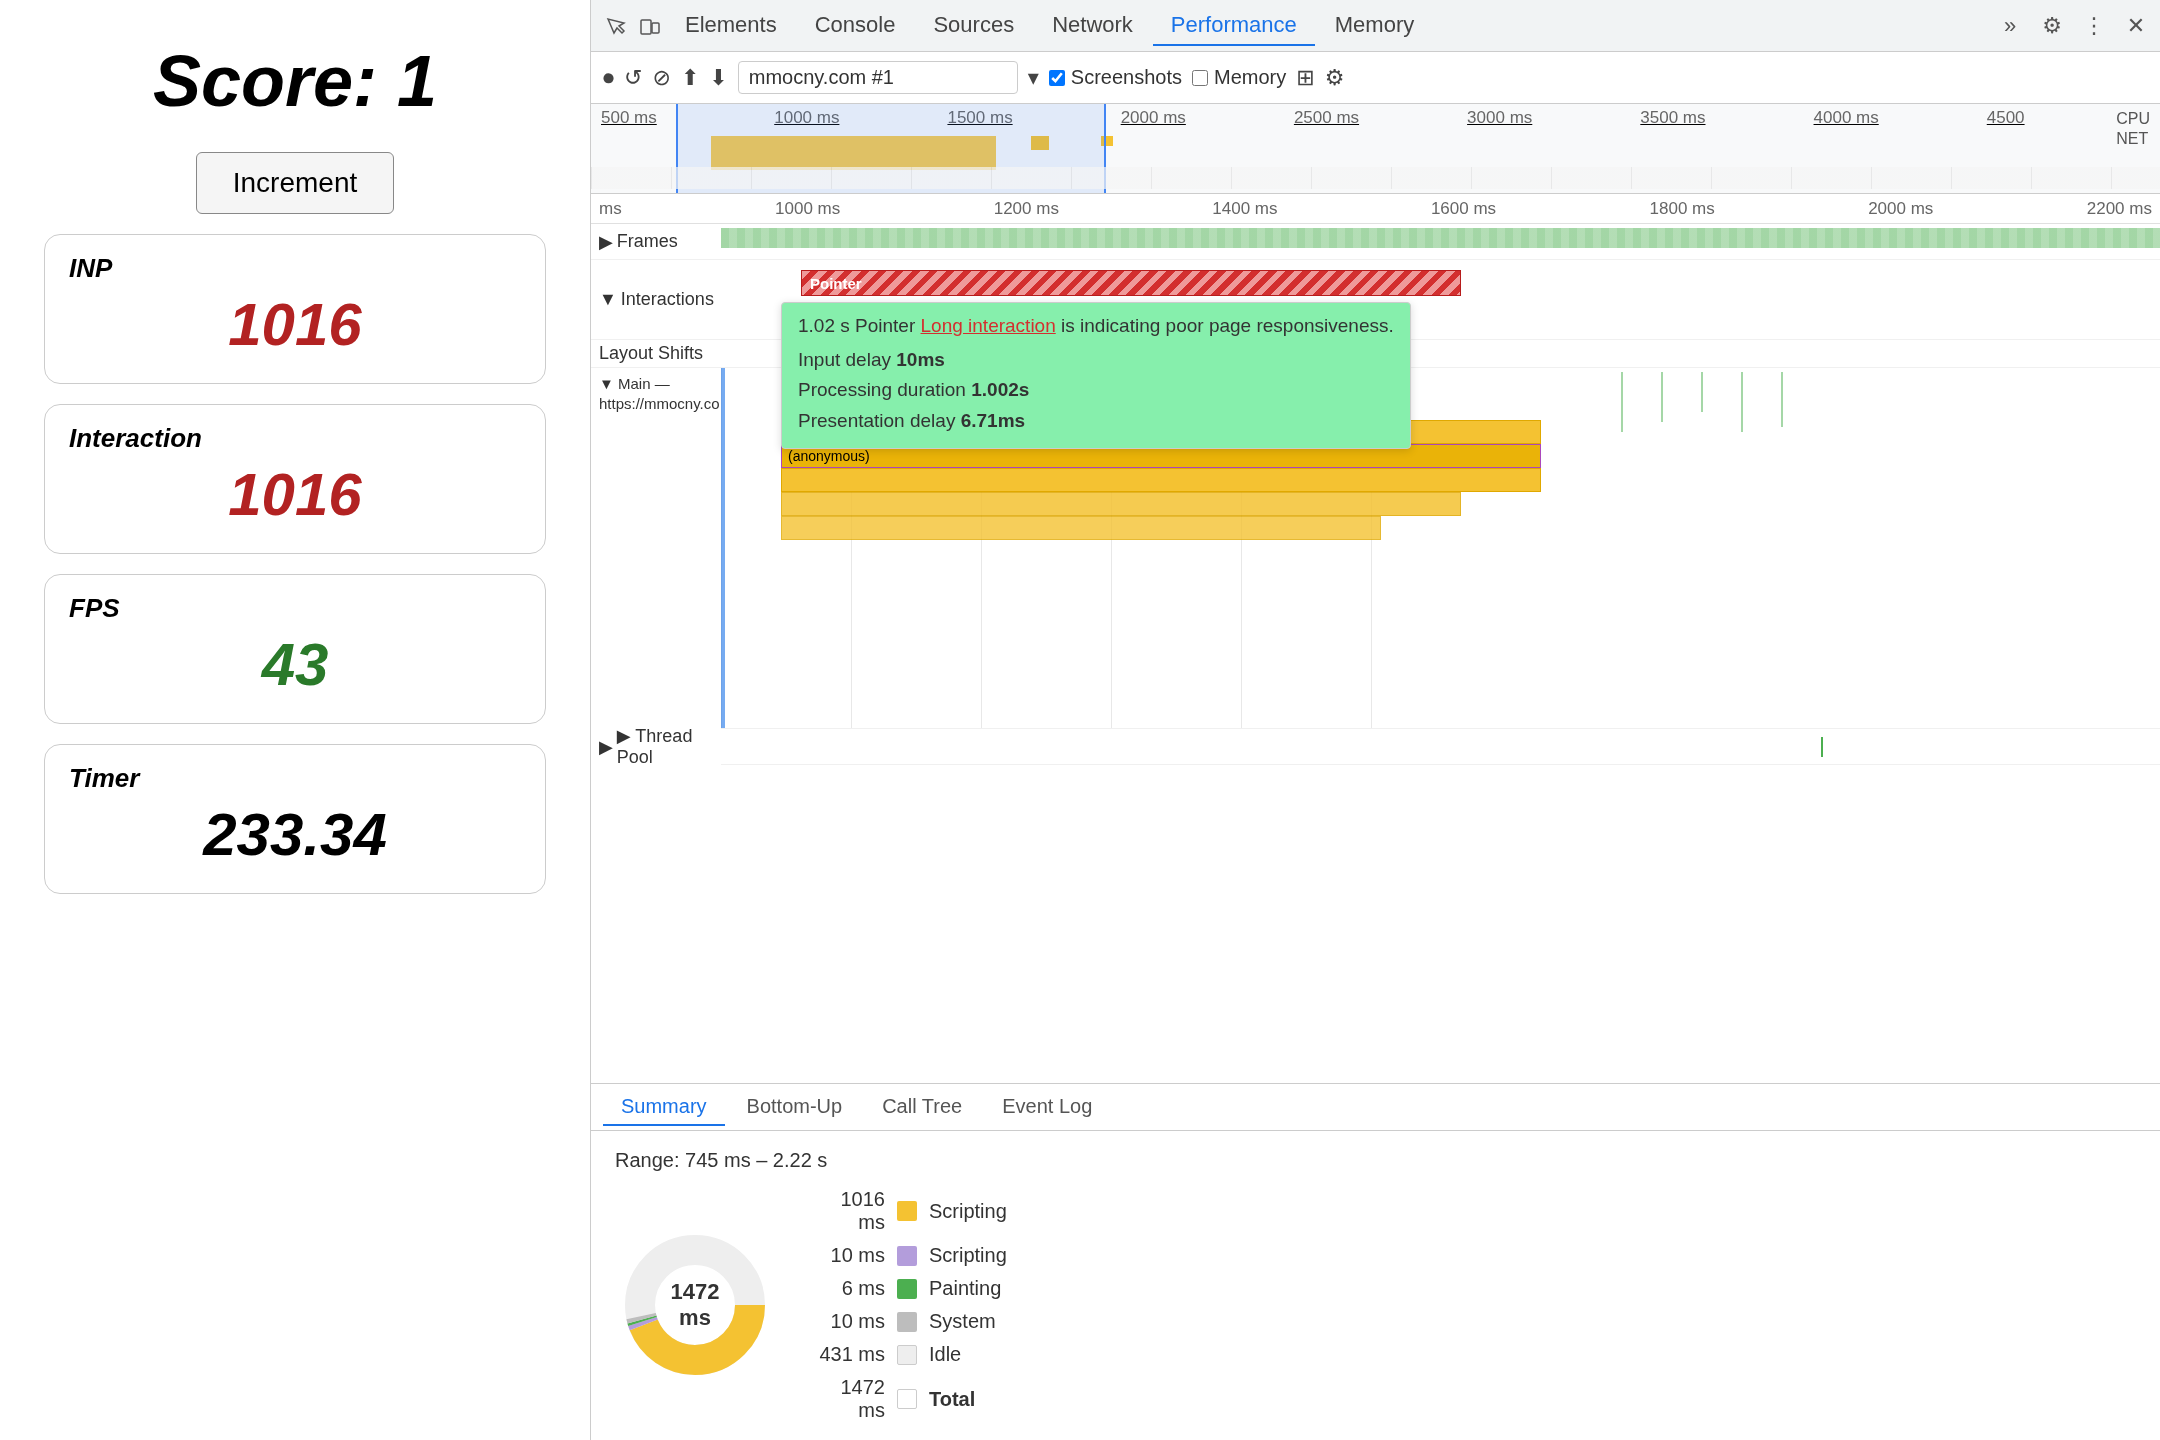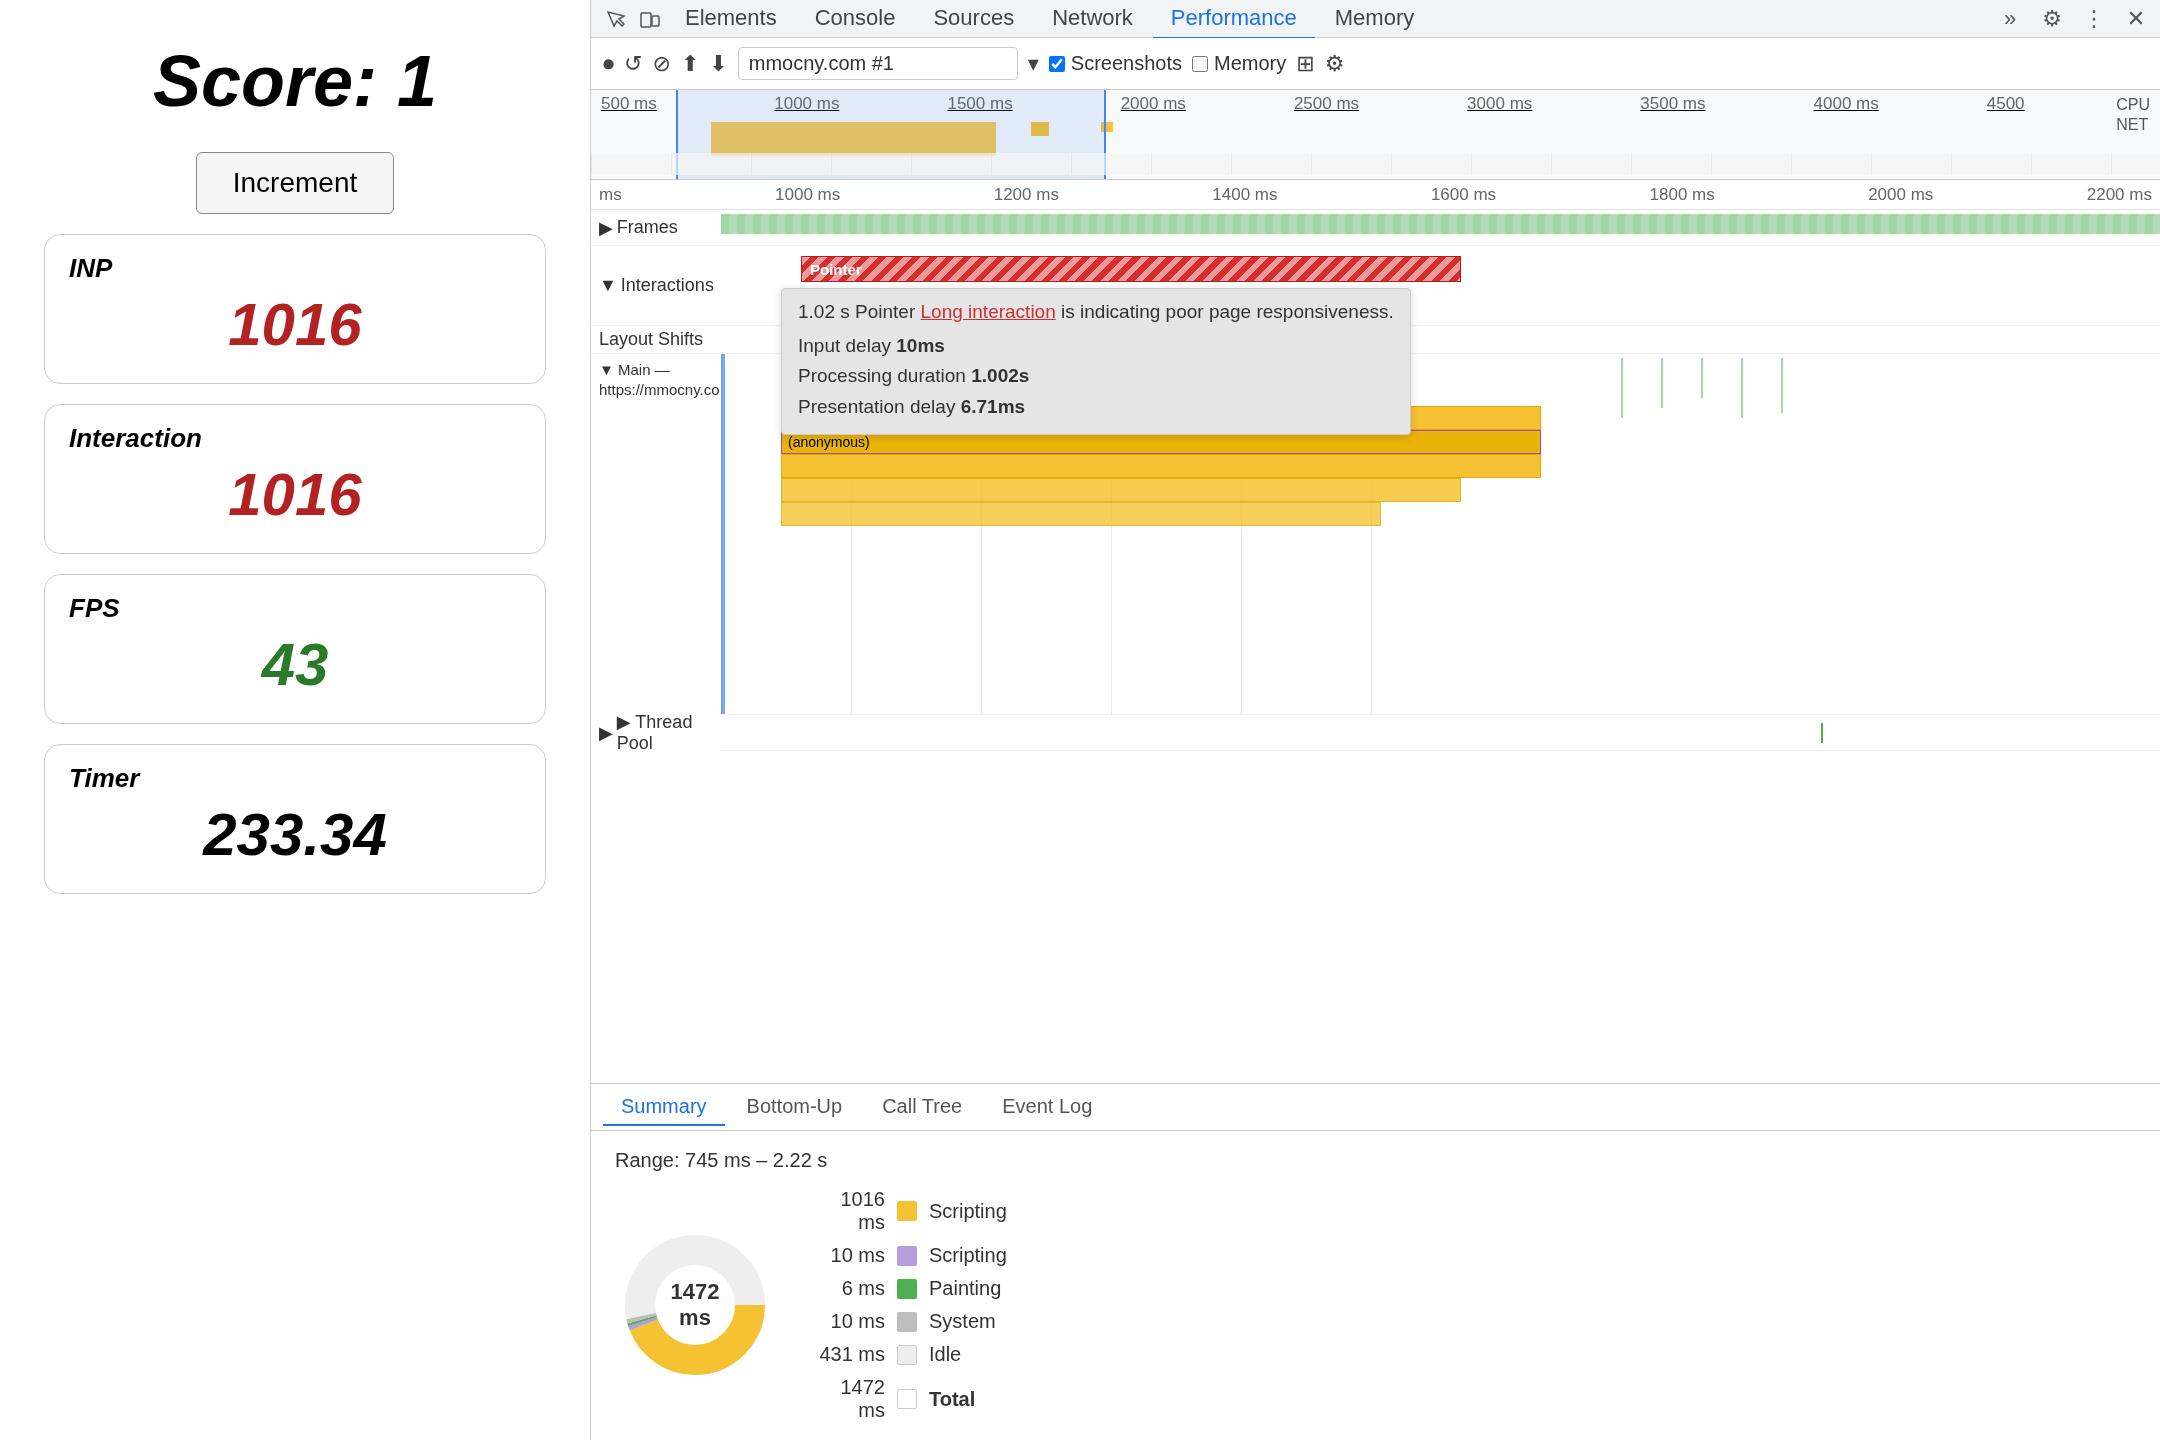--- a/index.html
+++ b/index.html
@@ -64,21 +64,21 @@
       flex-direction: column;
       border-left: 1px solid #ccc;
       background: #fff;
       overflow: hidden;
     }
 
     
     .devtools-tabs {
       display: flex;
       align-items: center;
-      height: 38px;
+      height: 52px;
       background: #f1f3f4;
       border-bottom: 1px solid #ccc;
       padding: 0 8px;
       gap: 2px;
     }
     .devtools-tab {
       padding: 6px 18px;
       font-size: 22px;
       color: #444;
       cursor: pointer;
@@ -240,21 +240,21 @@
     .frames-row { height: 36px; }
 
     
     .interactions-row { height: 44px; }
 
     
     .interaction-tooltip {
       position: absolute;
       top: 36px;
       left: 90px;
-      background: #e5e5e5;
+      background: #86efac;
       border: 1px solid #ccc;
       padding: 12px 16px;
       border-radius: 4px;
       box-shadow: 0 2px 8px rgba(0,0,0,0.15);
       z-index: 10;
       min-width: 450px;
       font-size: 19px;
     }
     .tooltip-header {
       color: #333;

